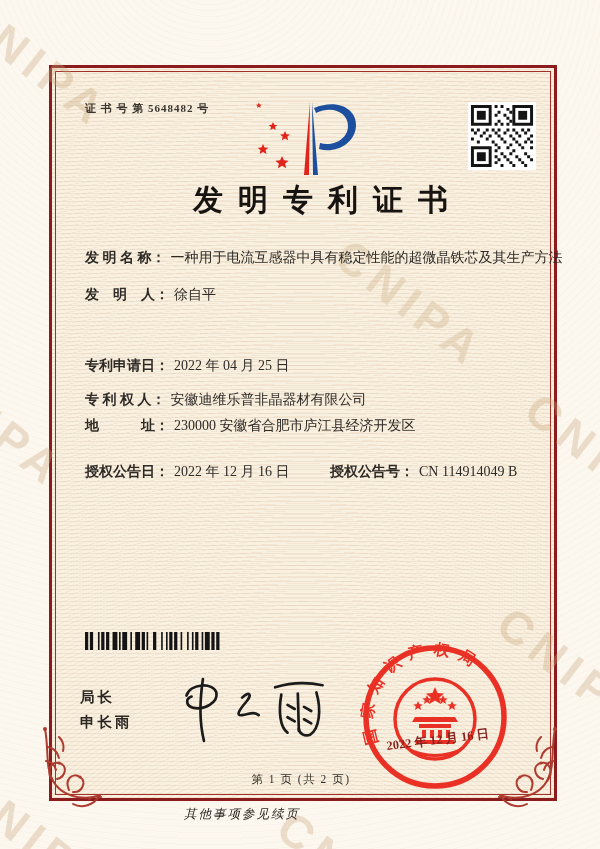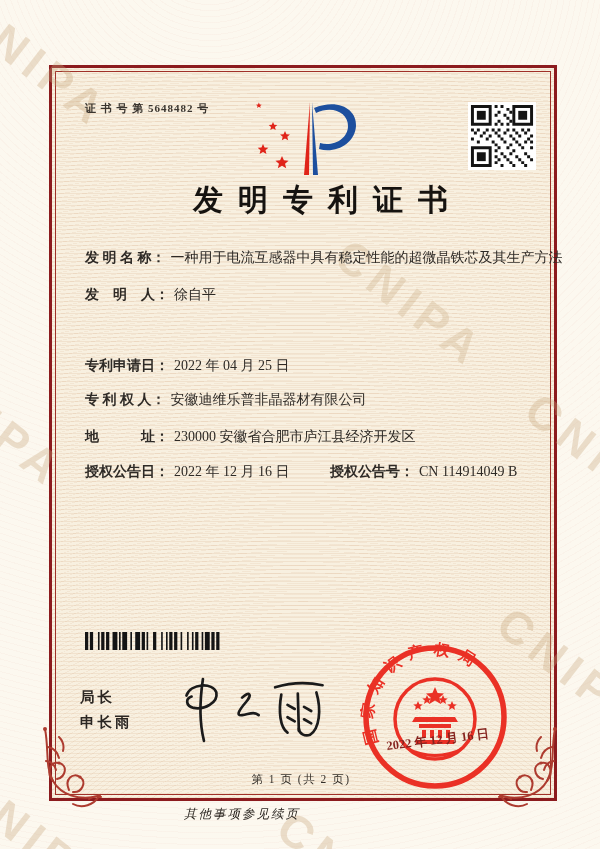--- a/index.html
+++ b/index.html
@@ -33,21 +33,21 @@
   .cz{z-index:2;position:absolute;color:#2e2a26;}
   .cert-no{left:85px;top:101px;font-size:11px;font-weight:600;letter-spacing:1px;color:#3a352f;}
   .logo{left:233px;top:96px;width:132px;height:84px;}
   .qr{left:468px;top:102px;width:68px;height:68px;}
   .title{left:53px;top:180px;width:535px;text-align:center;font-size:30px;font-weight:700;
          letter-spacing:15px;padding-left:15px;box-sizing:border-box;color:#161310;}
   .row{left:85px;font-size:14px;font-weight:600;white-space:nowrap;}
   .row .lab{display:inline-block;}
   .row .val{font-weight:500;margin-left:5px;}
   .r1{top:249px}.r2{top:286px}.r3{top:322px}.r4{top:357px}
-  .r5{top:391px}.r6{top:428px}.r7{top:463px}.r7b{left:330px;top:463px}
+  .r5{top:391px}.r6{top:417px}.r7{top:463px}.r7b{left:330px;top:463px}
   .body-text{left:85px;top:490px;width:432px;font-size:13.5px;line-height:22.5px;
              font-style:italic;letter-spacing:0.4px;color:#2a2520;}
   .body-text p{margin:0;text-indent:2em;}
   .barcode{left:85px;top:632px;width:156px;height:18px;}
   .post{left:80px;font-size:14.5px;font-weight:700;letter-spacing:3px;color:#2b2622;}
   .post1{top:688px}.post2{top:713px}
   .signature{left:172px;top:668px;width:165px;height:84px;}
   .seal{left:360px;top:642px;width:150px;height:150px;z-index:3;}
   .page-num{left:53px;top:772px;width:496px;text-align:center;font-size:11.5px;
             letter-spacing:1.5px;color:#35302a;}

